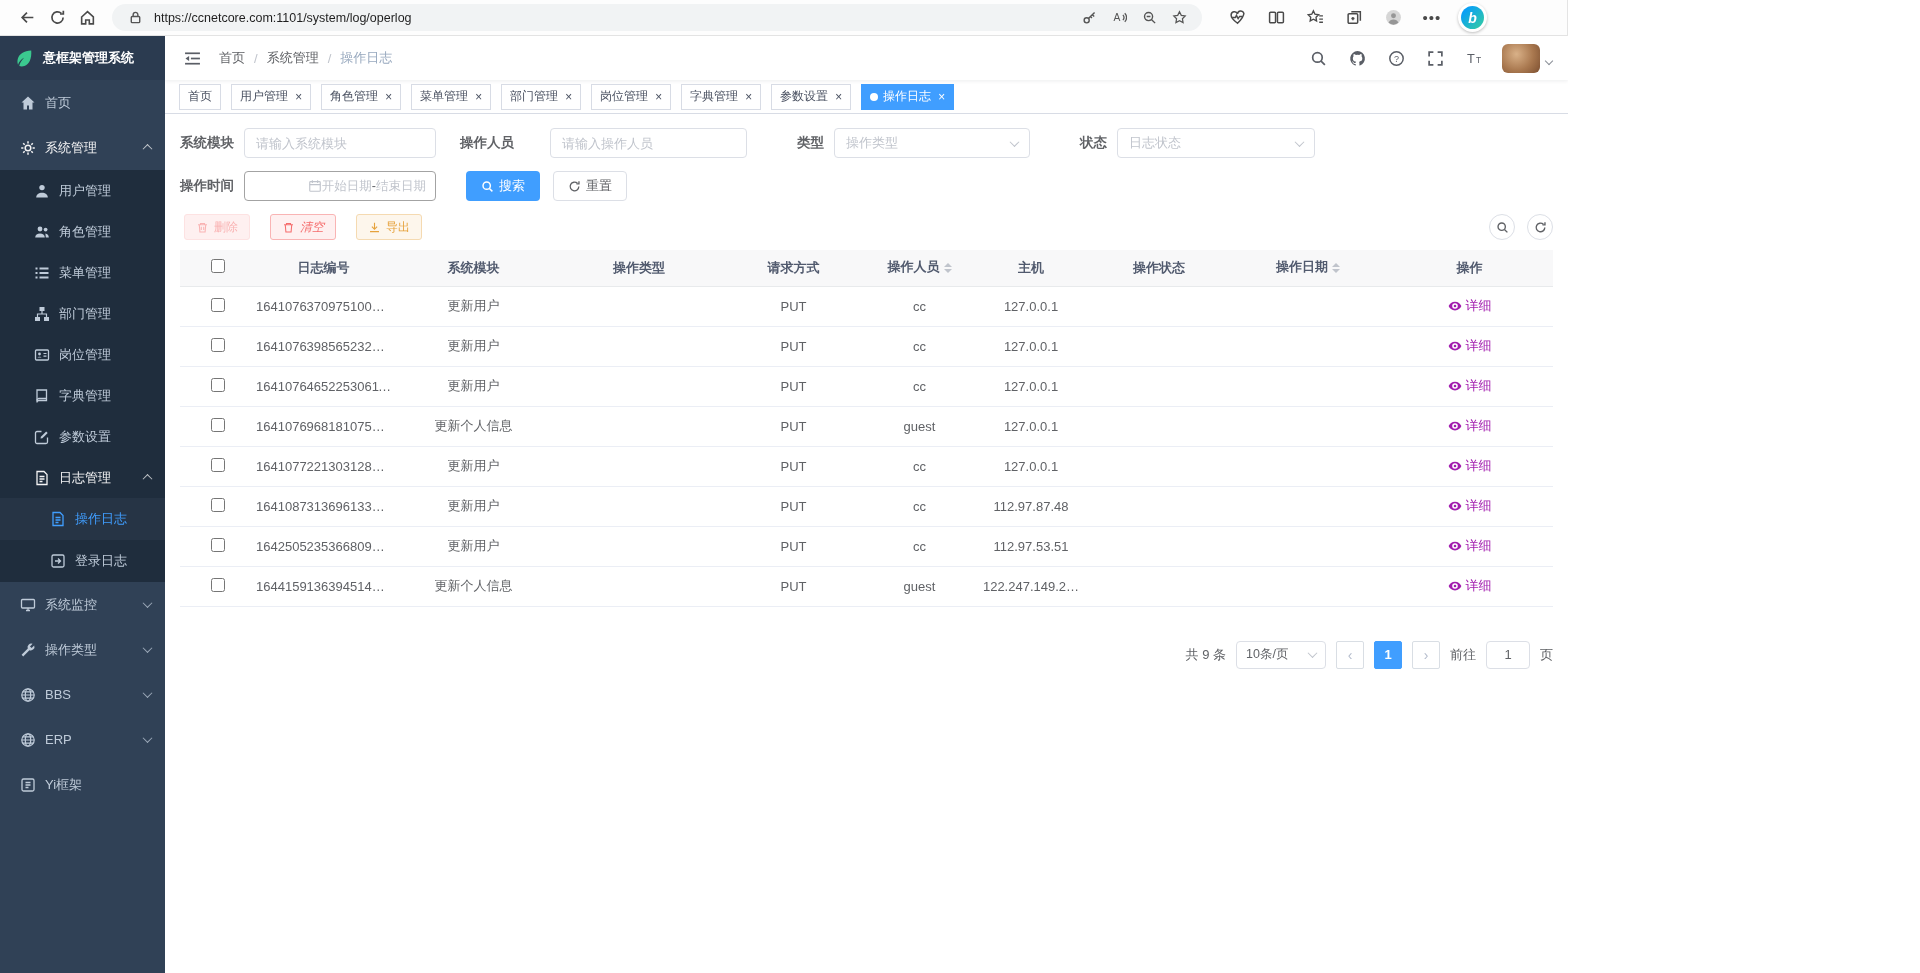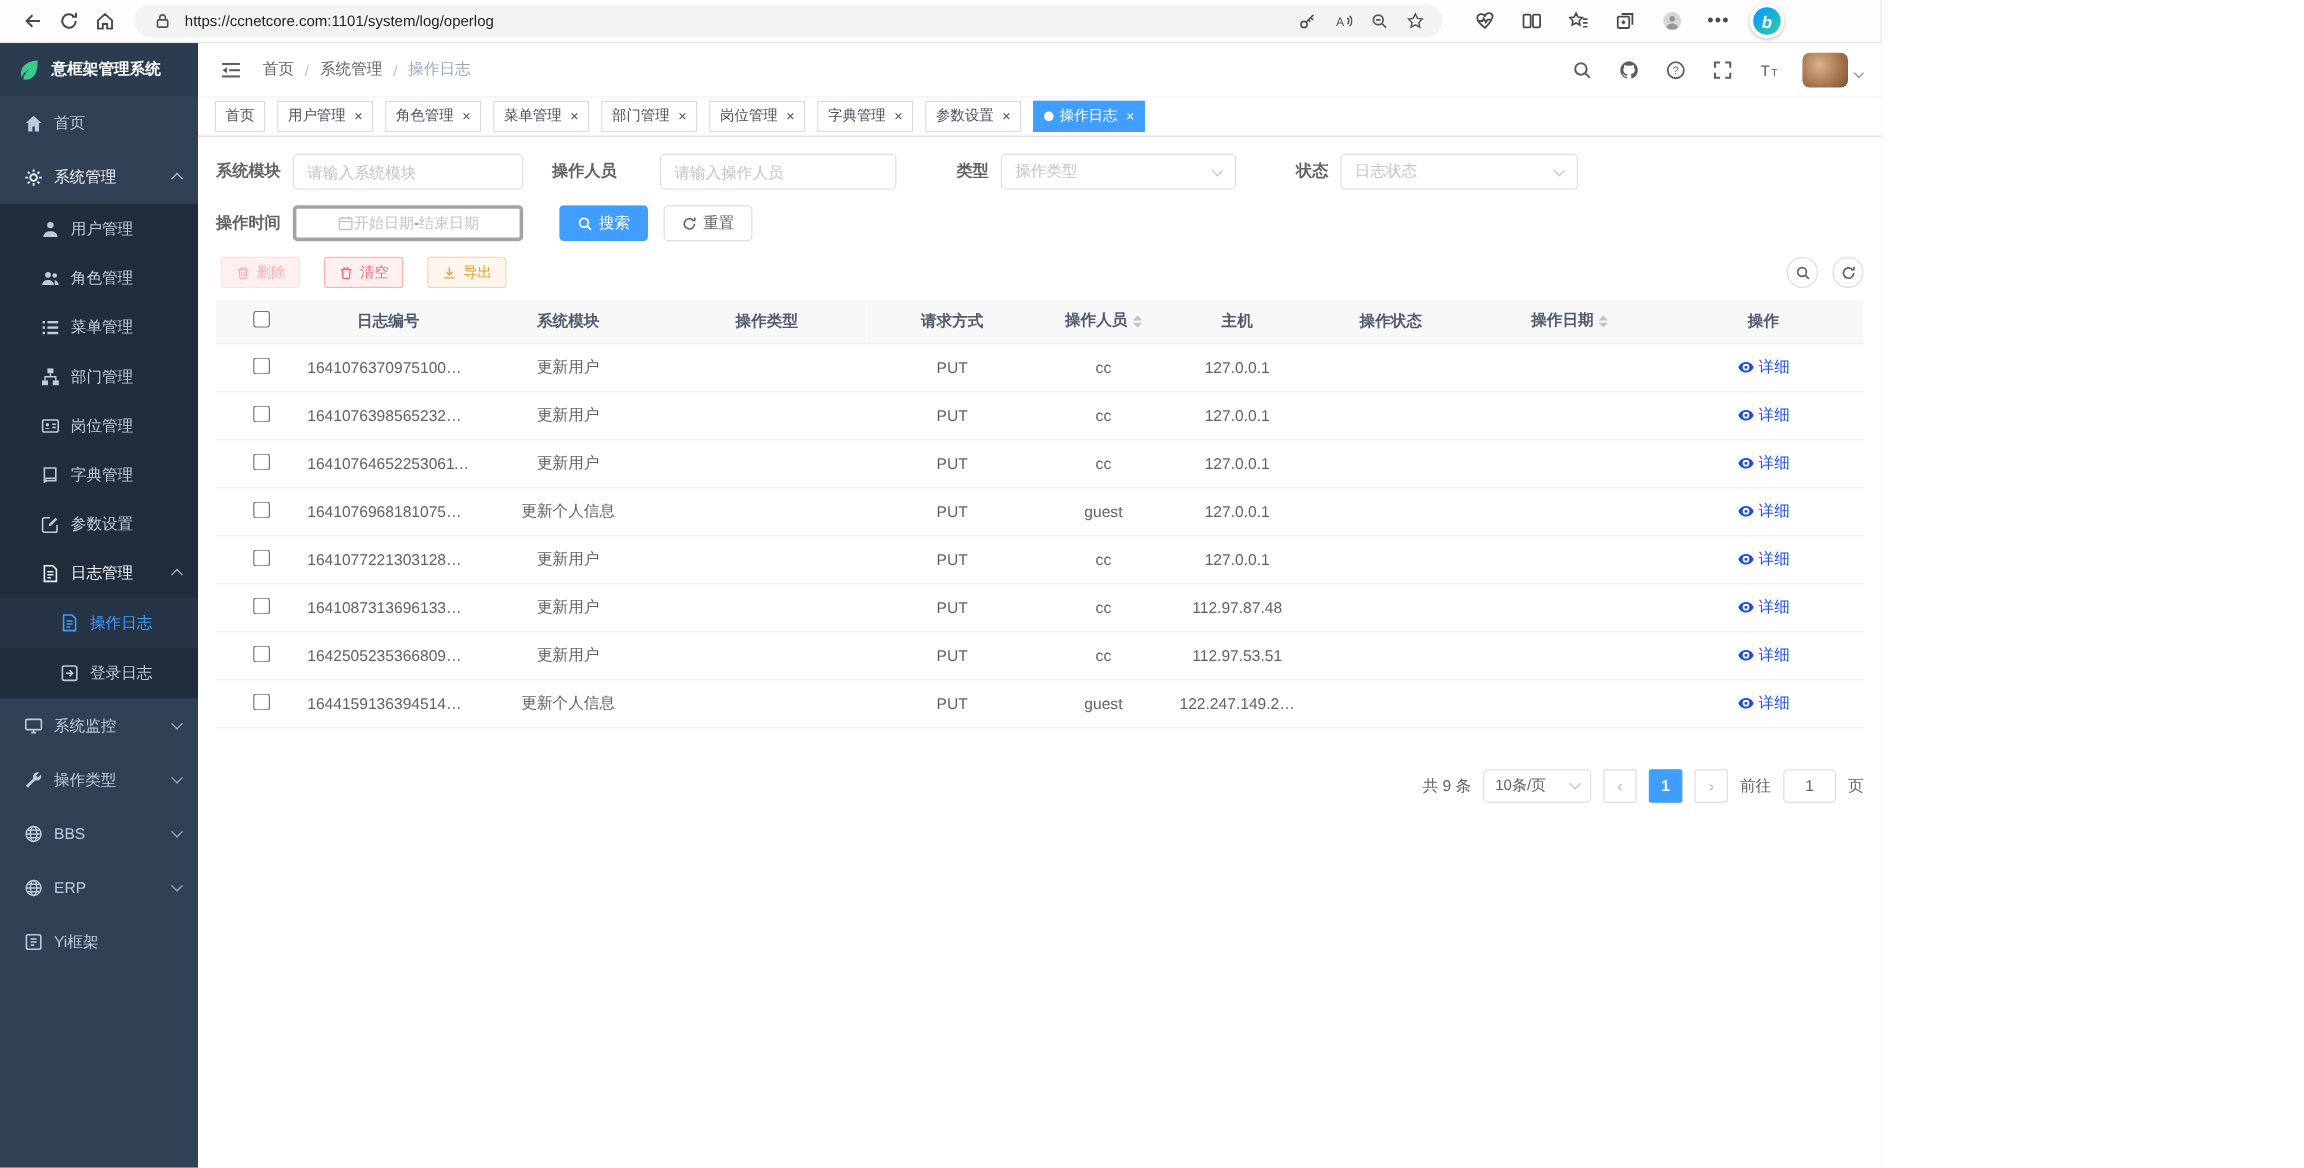--- a/index.html
+++ b/index.html
@@ -79,52 +79,52 @@
   .f-row { display:flex; align-items:center; margin-bottom:13px; }
   .f-label { font-size:13.5px; color:#606266; font-weight:bold; margin-right:10px; white-space:nowrap; }
   .inp { width:192px; height:30px; border:1px solid #dcdfe6; border-radius:4px; padding:0 11px;
     font-size:13px; color:#606266; background:#fff; outline:none; font-family:inherit; }
   .inp::placeholder { color:#c0c4cc; }
   .sel { width:196px; height:30px; border:1px solid #dcdfe6; border-radius:4px; background:#fff;
     display:flex; align-items:center; justify-content:space-between; padding:0 11px; cursor:pointer; }
   .sel .ph { color:#c0c4cc; font-size:13px; }
   .sel-caret { width:7px; height:7px; border-right:1.3px solid #c0c4cc; border-bottom:1.3px solid #c0c4cc;
     transform:rotate(45deg) translate(-1px,-1px); }
-  .daterange { width:192px; height:30px; border:3px solid #a3a3a3; border-radius:4px; background:#fff;
-    display:flex; align-items:center; justify-content:center; padding:0 9px; color:#c0c4cc; font-size:12.5px; }
+  .daterange { width:192px; height:30px; border:1px solid #a3a3a3; border-radius:4px; background:#fff;
+    display:flex; align-items:center; justify-content:flex-end; padding:0 9px; color:#c0c4cc; font-size:12.5px; }
   .daterange svg { width:14px; height:14px; flex-shrink:0; }
   .daterange .sep { color:#606266; }
 
   .btn { height:30px; border-radius:4px; border:1px solid transparent; display:inline-flex;
     align-items:center; gap:5px; padding:0 14px; font-size:13px; cursor:pointer; font-family:inherit; }
   .btn svg { width:13px; height:13px; }
   .btn-primary { background:#409eff; color:#fff; }
   .btn-default { background:#fff; border-color:#dcdfe6; color:#606266; }
   .btn-mini { height:26px; padding:0 11px; font-size:12px; border-radius:3px; }
   .btn-danger-disabled { background:#fef0f0; border-color:#fde2e2; color:#f9b3b3; cursor:not-allowed; }
-  .btn-danger-plain { background:#fef0f0; border-color:#f9b4b4; color:#f56c6c; }
+  .btn-danger-plain { background:#fef0f0; border-color:#f9b4b4; color:#f56c6c;font-style:italic; }
   .btn-warning-plain { background:#fdf6ec; border-color:#f5dab1; color:#e6a23c; }
 
   .tool-row { display:flex; align-items:center; gap:20px; margin:4px 0 10px 4px; }
   .tool-right { margin-left:auto; display:flex; gap:12px; }
   .circle-btn { width:26px; height:26px; border-radius:50%; border:1px solid #dcdfe6; background:#fff;
     display:flex; align-items:center; justify-content:center; color:#606266; cursor:pointer; }
   .circle-btn svg { width:13px; height:13px; }
 
   table { border-collapse:collapse; width:1373px; table-layout:fixed; font-size:13px; }
   thead th { background:#f8f8f9; color:#515a6e; font-weight:bold; height:36px;
     border-bottom:1px solid #e8eaec; text-align:center; white-space:nowrap; }
   tbody td { height:40px; border-bottom:1px solid #ebeef5; color:#606266; text-align:center;
     white-space:nowrap; overflow:hidden; text-overflow:ellipsis; }
   input[type="checkbox"] { width:14px; height:14px; accent-color:#409eff; }
   .sort { display:inline-flex; flex-direction:column; margin-left:4px; vertical-align:middle; }
   .sort i { width:0; height:0; border:4px solid transparent; display:block; }
   .sort .su { border-bottom-color:#c0c4cc; margin-bottom:2px; }
   .sort .sd { border-top-color:#c0c4cc; }
-  .detail-link { color:#1d4ed8; display:inline-flex; align-items:center; gap:4px; cursor:pointer;
+  .detail-link { color:#a21caf; display:inline-flex; align-items:center; gap:4px; cursor:pointer;
     font-size:13px; text-decoration:none; }
   .detail-link svg { width:14px; height:14px; }
 
   .pager { width:1373px; display:flex; align-items:center; justify-content:flex-end; gap:10px;
     margin-top:34px; font-size:13px; color:#606266; }
   .psel { width:90px; height:28px; border:1px solid #dcdfe6; border-radius:4px; background:#fff;
     display:flex; align-items:center; justify-content:space-between; padding:0 9px; font-size:12.5px; color:#606266; cursor:pointer; }
   .pbtn { min-width:28px; height:28px; border:1px solid #d9dee4; border-radius:2px; background:#fff;
     display:flex; align-items:center; justify-content:center; color:#b4bccc; font-size:14px; cursor:pointer; }
   .pbtn.pcur { background:#409eff; border-color:#409eff; color:#fff; font-weight:bold; font-size:13px; }

